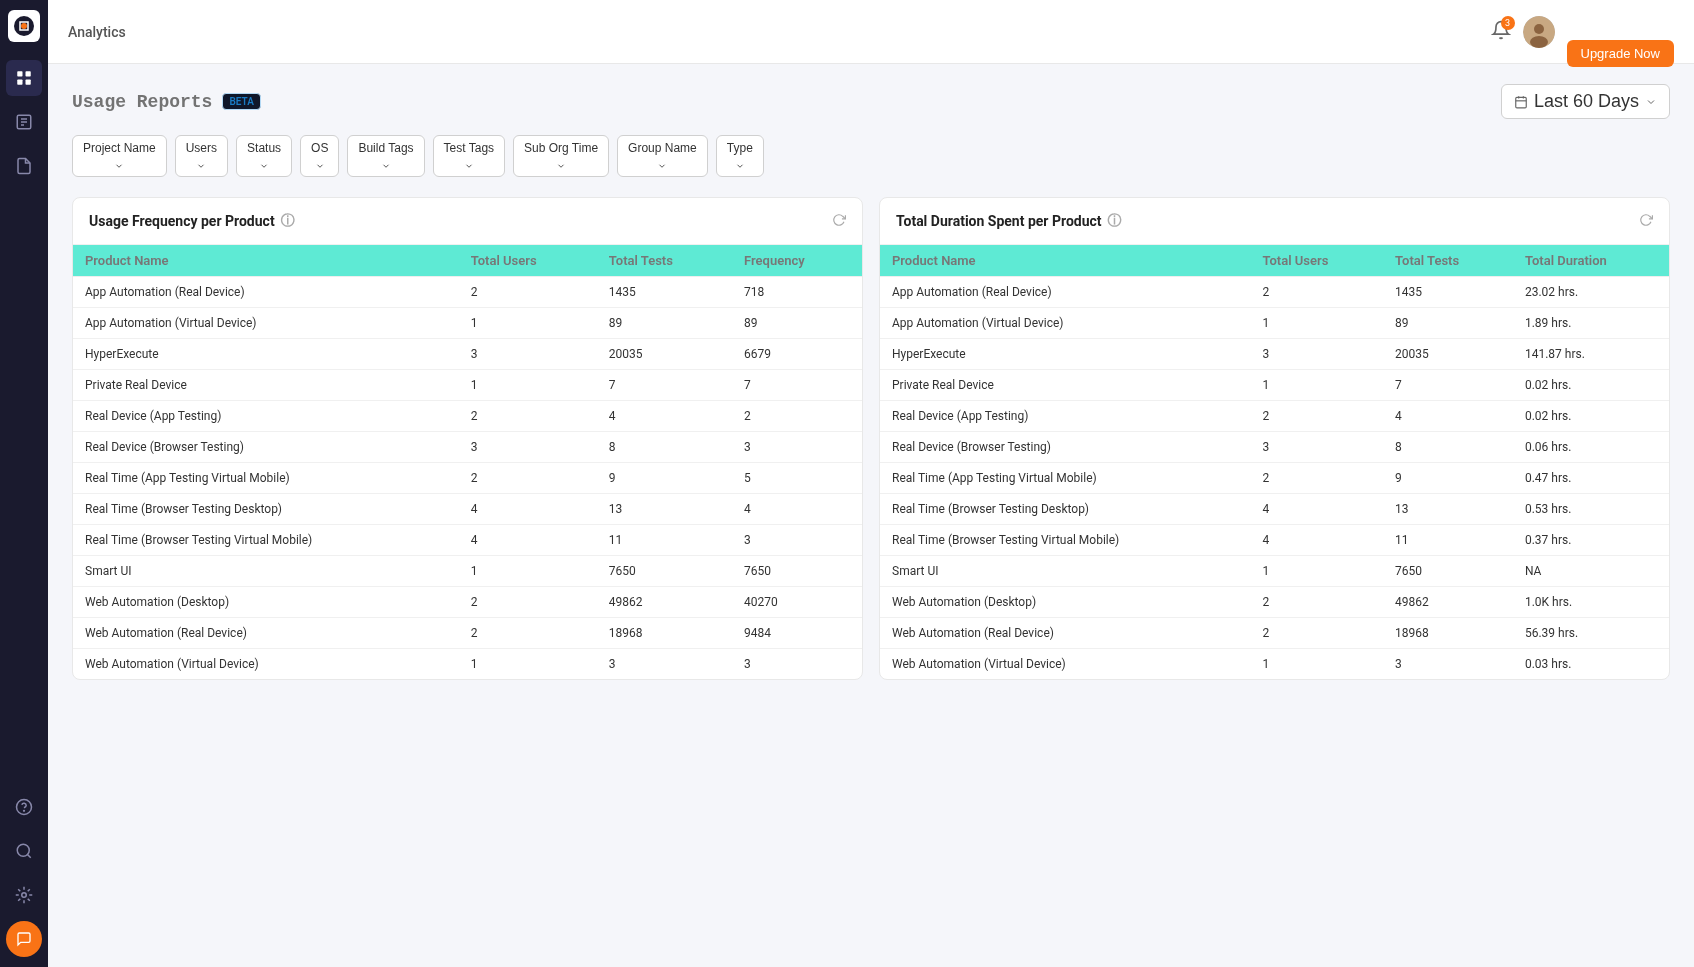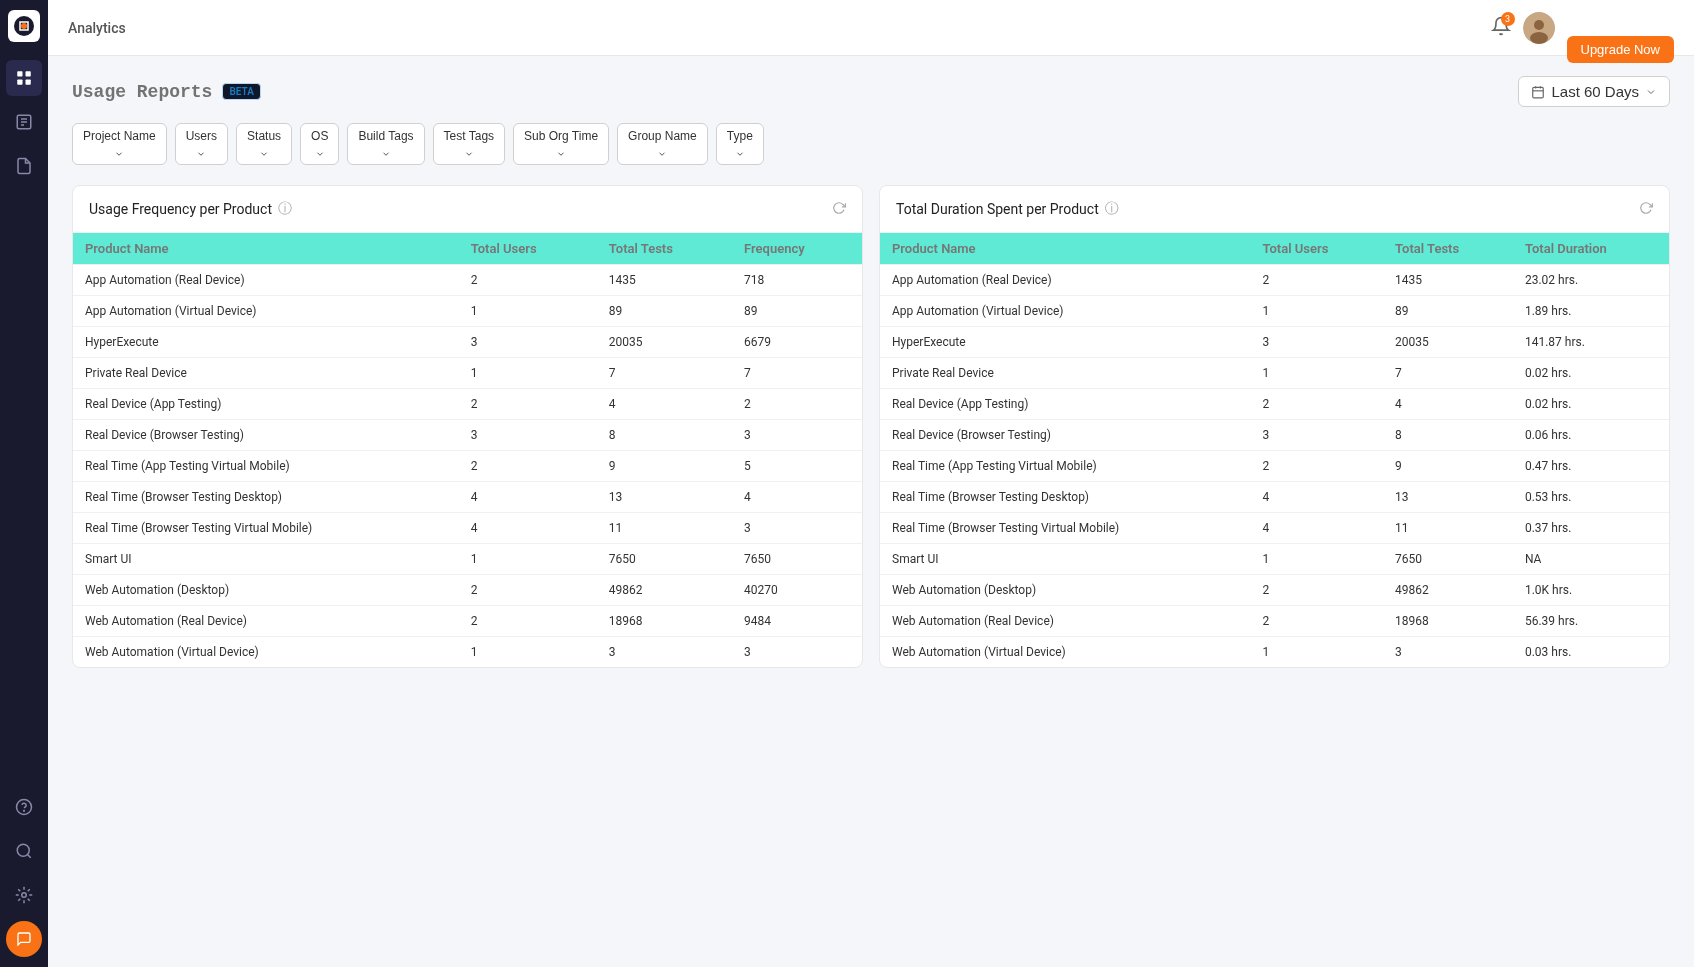--- a/index.html
+++ b/index.html
@@ -70,21 +70,21 @@
     }
 
     
     .topbar {
       background: #fff;
       border-bottom: 1px solid #e8e8e8;
       display: flex;
       align-items: center;
       justify-content: space-between;
       padding: 0 20px;
-      height: 56px;
+      height: 64px;
       flex-shrink: 0;
     }
     .topbar-title {
       font-size: 14px;
       font-weight: 500;
       color: #555;
     }
     .topbar-actions {
       display: flex;
       align-items: center;
@@ -163,21 +163,21 @@
     }
     .date-filter-btn {
       display: flex;
       align-items: center;
       gap: 6px;
       border: 1px solid #d0d0d0;
       border-radius: 6px;
       padding: 6px 12px;
       background: #fff;
       cursor: pointer;
-      font-size: 15px;
+      font-size: 18px;
       color: #333;
     }
     .date-filter-btn svg { color: #666; }
 
     
     .filter-row {
       display: flex;
       gap: 8px;
       margin-bottom: 20px;
       flex-wrap: wrap;
@@ -213,21 +213,21 @@
       align-items: center;
       justify-content: space-between;
       padding: 14px 16px;
       border-bottom: 1px solid #f0f0f0;
     }
     .table-card-title {
       display: flex;
       align-items: center;
       gap: 6px;
       font-size: 14px;
-      font-weight: 400;
+      font-weight: 700;
       color: #222;
     }
     .info-icon {
       color: #aaa;
       font-size: 14px;
       cursor: pointer;
     }
     .refresh-icon {
       color: #aaa;
       font-size: 14px;

